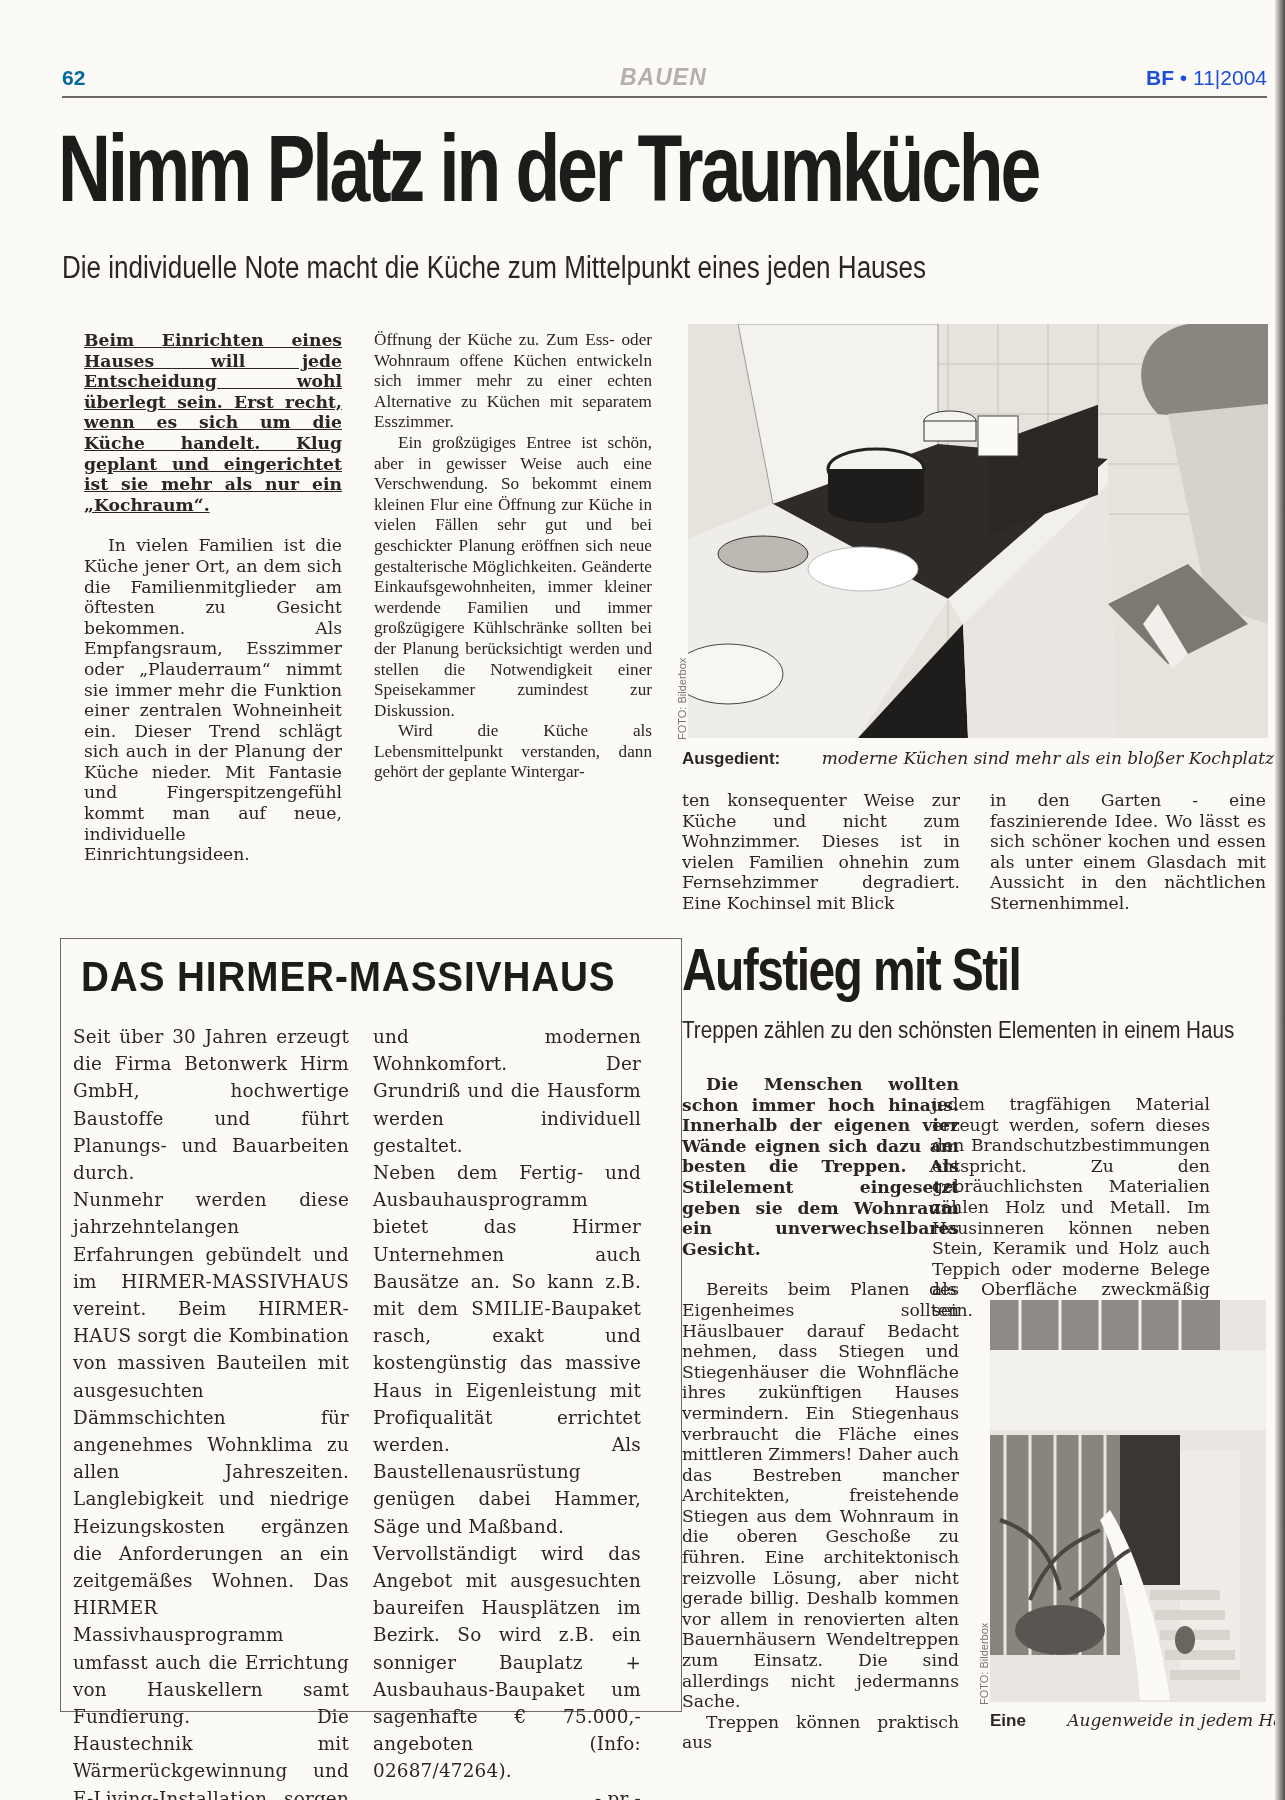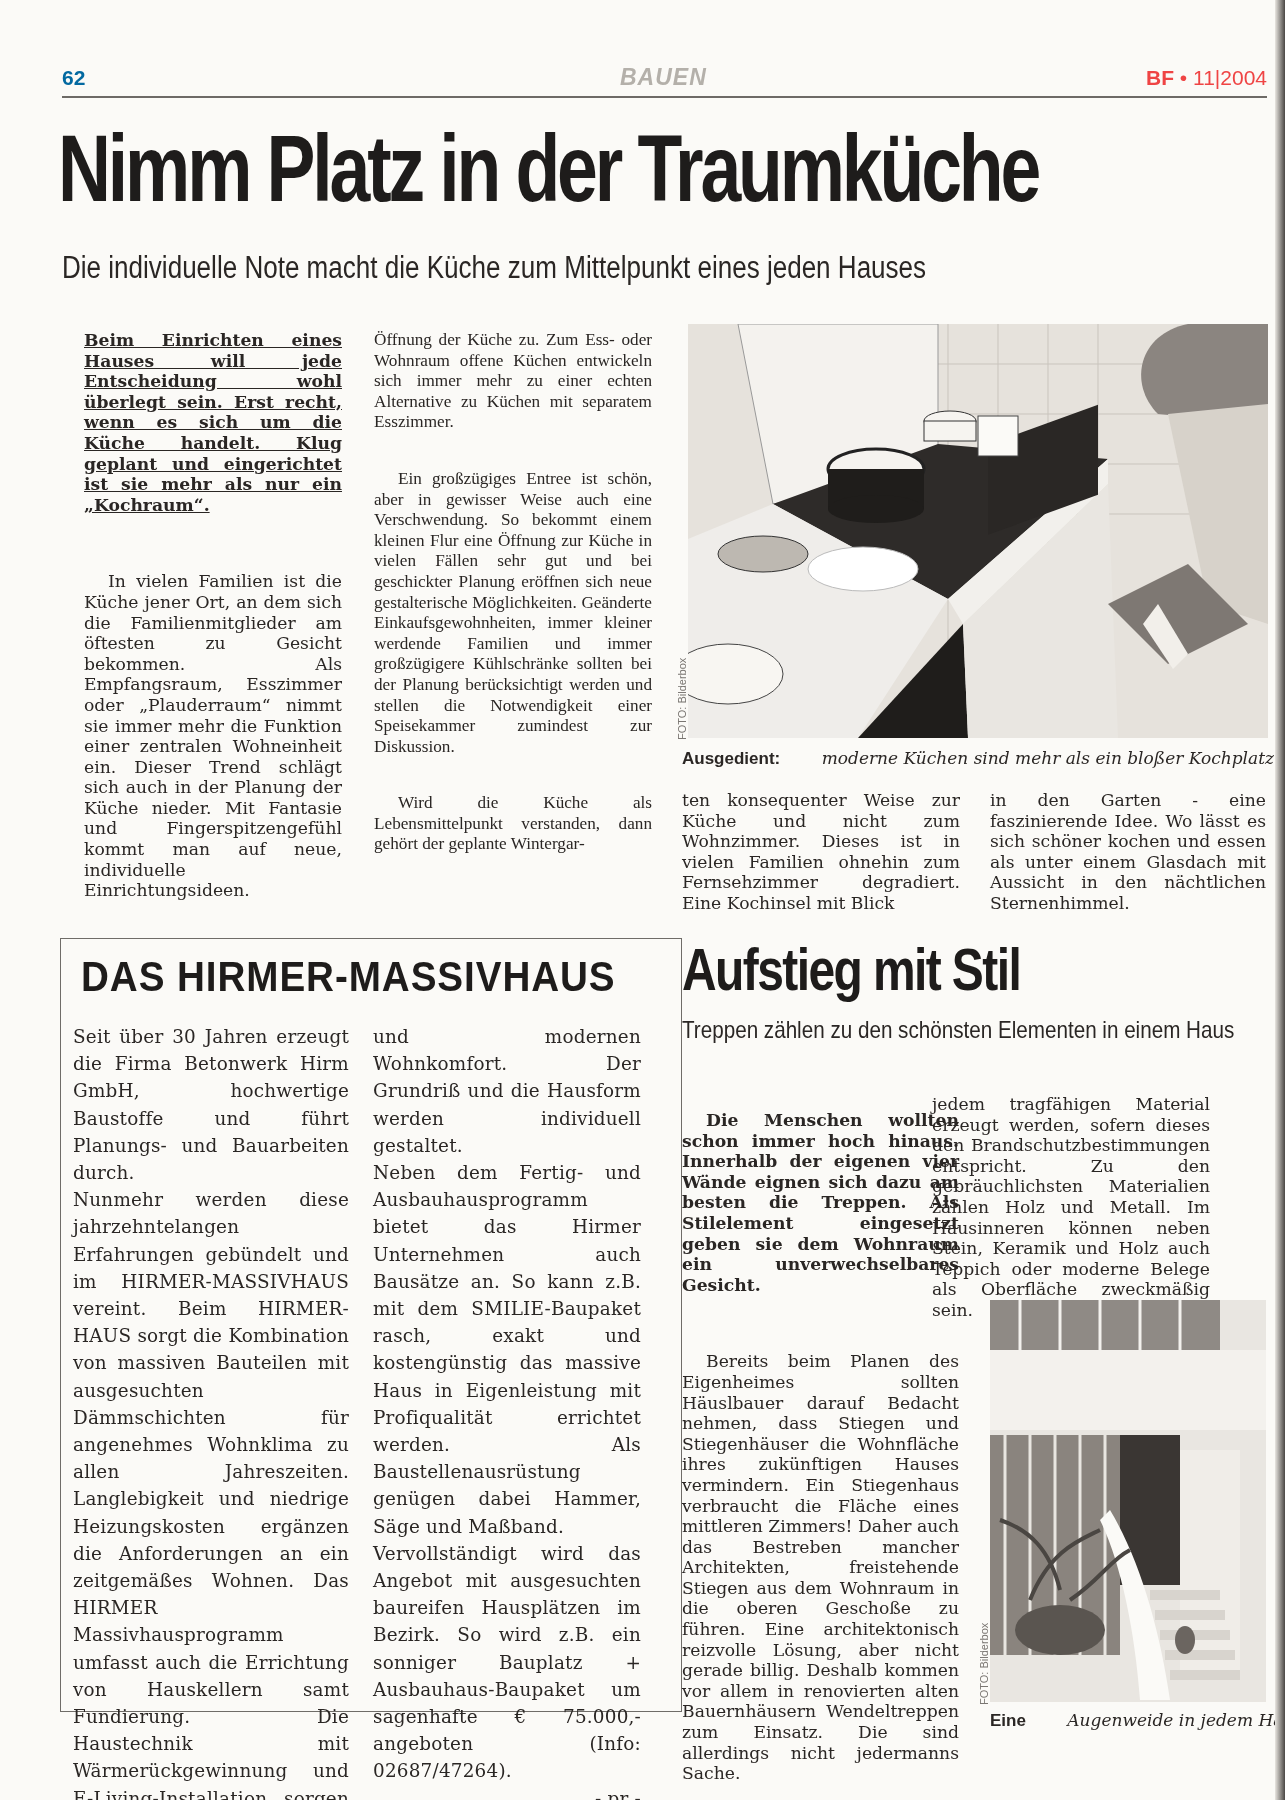--- a/index.html
+++ b/index.html
@@ -4,29 +4,29 @@
 <style>
   html, body { margin: 0; padding: 0; }
   body {
     width: 1285px; height: 1800px; position: relative; overflow: hidden;
     background: #fbfaf7; color: #2a2624;
     font-family: "DejaVu Serif", serif;
   }
   .abs { position: absolute; }
   .hdr-page { left: 62px; top: 66px; font: bold 21px "Liberation Sans", sans-serif; color:#0369a1; }
   .hdr-section { left: 620px; top: 64px; font: italic bold 23px "Liberation Sans", sans-serif; color:#b4b0aa; letter-spacing: 1px; }
-  .hdr-issue { right: 18px; top: 66px; font: 21px "Liberation Sans", sans-serif; color:#ef4444; }
+  .hdr-issue { right: 18px; top: 66px; font: 21px "Liberation Sans", sans-serif; color:#1d4ed8; }
   .hdr-issue b { font-weight: bold; }
   .hdr-rule { left: 62px; top: 96px; width: 1205px; height: 2px; background:#6d6a66; }
   .main-title { left: 58px; top: 122px; font: bold 94px "Liberation Sans", sans-serif; letter-spacing: -4px; color:#1e1c1b; transform: scaleX(0.78); transform-origin: left top; white-space: nowrap; line-height: 1; }
   .main-sub { left: 62px; top: 250px; font: 31px "Liberation Sans", sans-serif; color:#2a2624; transform: scaleX(0.84); transform-origin: left top; white-space: nowrap; }
 
   .col { position: absolute; font-size: 17.2px; line-height: 20.6px; text-align: justify; hyphens: manual; }
   .col p { margin: 0; }
-  .col p.ind { text-indent: 24px; margin-top: 36px; }
+  .col p.ind { text-indent: 24px; }
   .lead { font-weight: bold; }
   .gap { height: 20px; }
 
   .photo { position: absolute; background: #d8d5cf; overflow: hidden; }
   .credit { position: absolute; font: 11px "Liberation Sans", sans-serif; color:#7a7672; transform: rotate(-90deg); transform-origin: left top; white-space: nowrap; }
   .caption { position: absolute; font-size: 17px; white-space: nowrap; }
   .caption b { font-family: "Liberation Sans", sans-serif; font-weight: bold; }
   .caption i { font-style: italic; margin-left: 36px; }
 
   .box { position: absolute; left: 60px; top: 938px; width: 592px; height: 772px; border: 1.5px solid #6f6c68; padding-left: 28px; }

